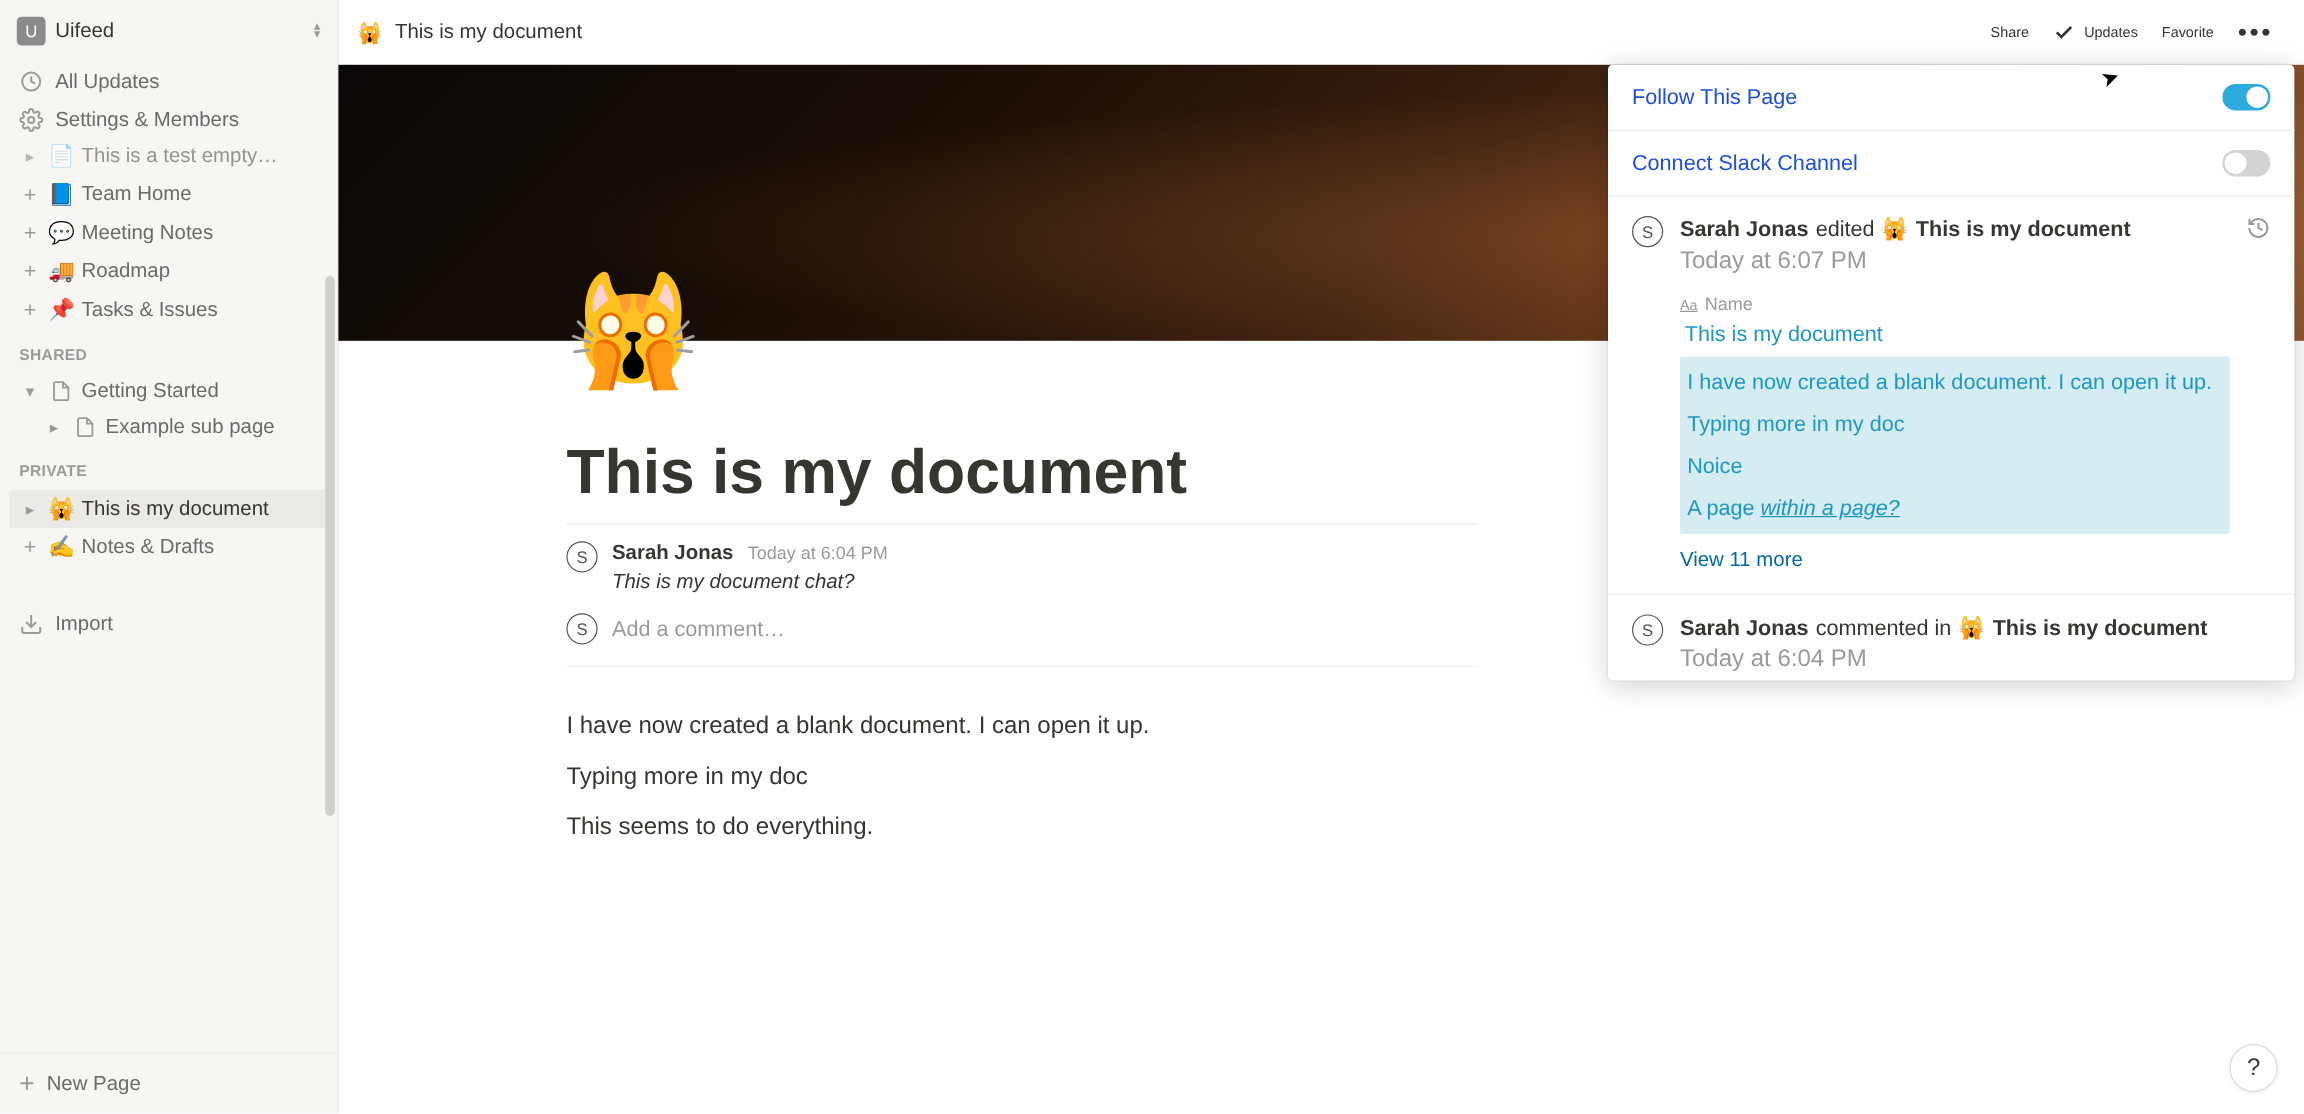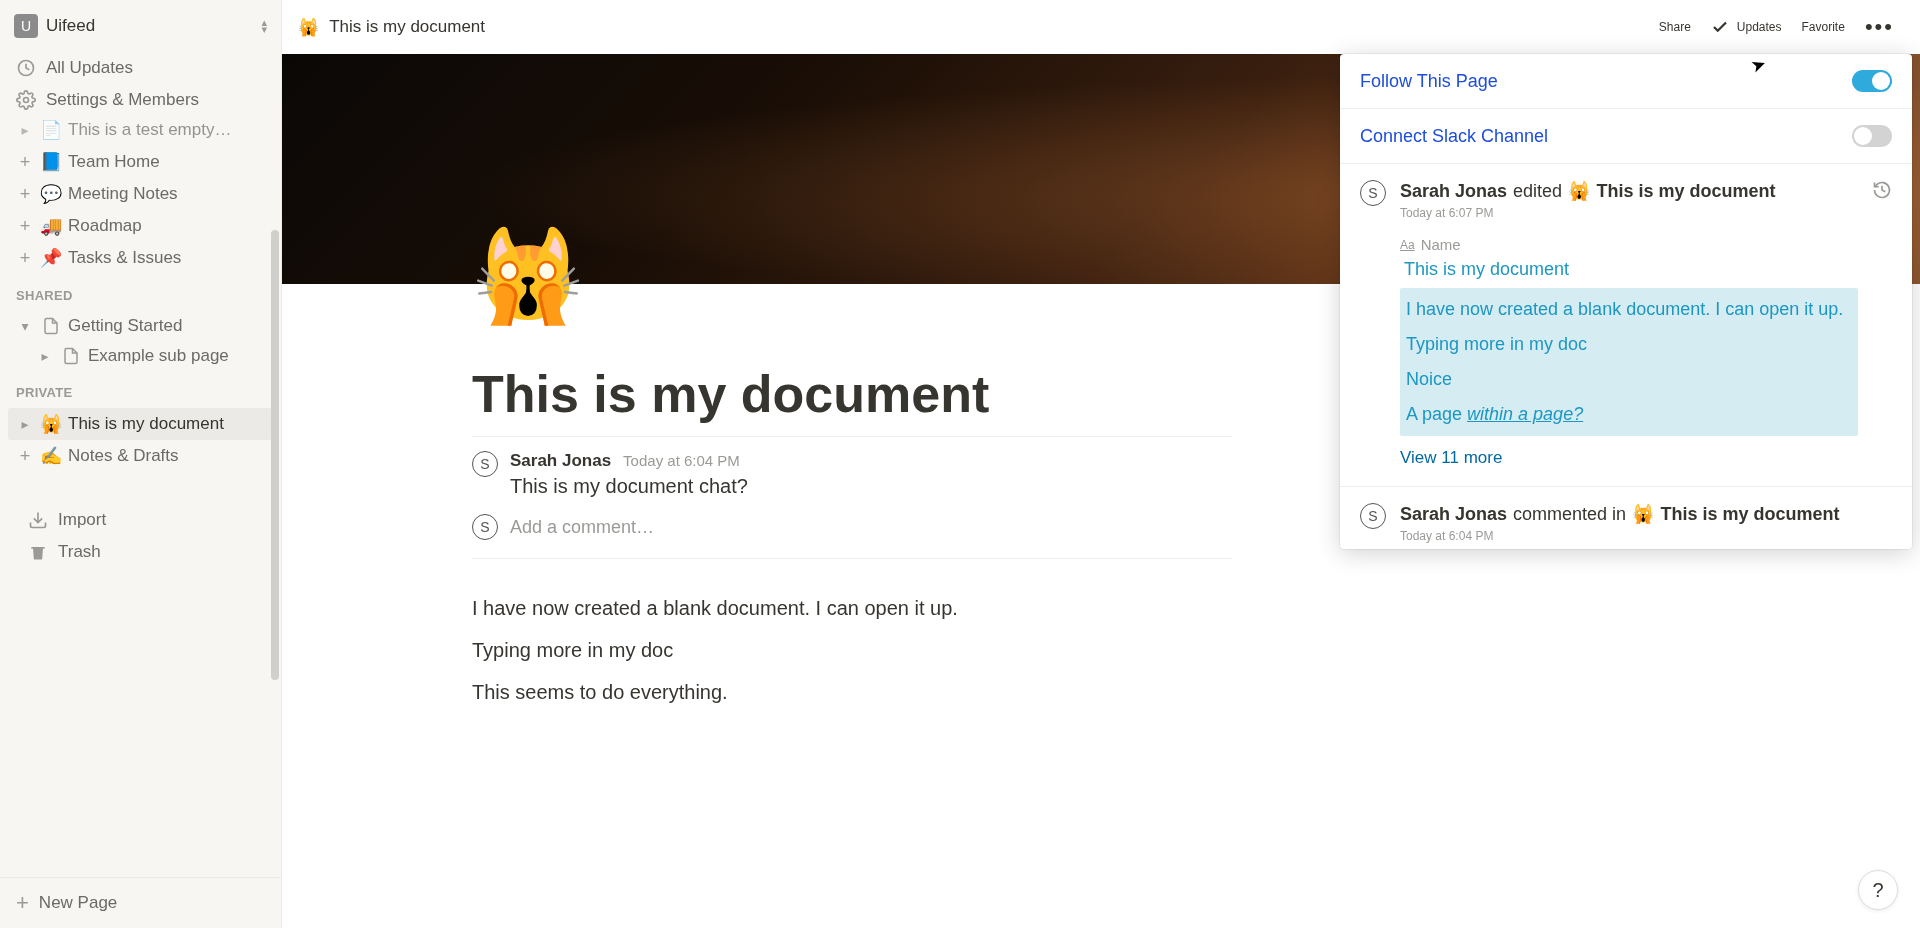--- a/index.html
+++ b/index.html
@@ -15,21 +15,21 @@
 .nav-icon svg { width: 20px; height: 20px; }
 .section-label { font-size: 13px; font-weight: 600; color: #9b9a97; padding: 10px 16px 4px; letter-spacing: 0.3px; }
 .page-item { display: flex; align-items: center; padding: 5px 8px; gap: 6px; font-size: 17px; color: #6b6a67; cursor: pointer; border-radius: 3px; }
 .page-item.active { background: #ebeae7; font-weight: 500; color: #37352f; }
 .page-item .toggle { width: 18px; height: 18px; display: flex; align-items: center; justify-content: center; color: #9b9a97; font-size: 14px; }
 .page-item .plus { width: 18px; height: 18px; display: flex; align-items: center; justify-content: center; color: #9b9a97; font-size: 18px; }
 .page-emoji { font-size: 18px; width: 22px; text-align: center; }
 .page-icon { width: 22px; display: flex; justify-content: center; }
 .page-icon svg { width: 18px; height: 18px; color: #9b9a97; }
 .sub-item { padding-left: 28px; }
-.footer-section { padding: 4px 20px 10px; }
+.footer-section { padding: 4px 8px 10px; }
 .new-page { border-top: 1px solid #ebeae8; padding: 12px 16px; display: flex; align-items: center; gap: 10px; color: #6b6a67; font-size: 17px; cursor: pointer; }
 .scrollbar-thumb { position: absolute; right: 2px; top: 230px; width: 8px; height: 450px; background: #d0cfcc; border-radius: 4px; }
 .top-sections { flex: 1; overflow: hidden; }
 
 .content { flex: 1; display: flex; flex-direction: column; position: relative; }
 .topbar { display: flex; align-items: center; padding: 10px 16px; height: 54px; }
 .doc-title-bar { display: flex; align-items: center; gap: 10px; font-size: 17px; color: #37352f; }
 .spacer { flex: 1; }
 .tb-action { font-size: 12px; color: #37352f; padding: 4px 10px; cursor: pointer; display: flex; align-items: center; gap: 8px; }
 .tb-action svg { width: 18px; height: 18px; }
@@ -38,40 +38,40 @@
 .cover { height: 230px; background: linear-gradient(135deg, #0a0806 0%, #1a0e06 30%, #3a1f0f 55%, #6b3a1a 75%, #8a5530 90%); position: relative; }
 .cover::after { content: ""; position: absolute; inset: 0; background: radial-gradient(ellipse at 75% 60%, rgba(200,120,60,0.35), transparent 60%); }
 .page-body { max-width: 760px; margin-left: 190px; position: relative; }
 .page-emoji-large { font-size: 90px; position: absolute; top: -60px; left: 0; }
 .page-title { font-size: 52px; font-weight: 700; color: #37352f; padding-top: 80px; padding-bottom: 12px; }
 .comment-row { display: flex; align-items: flex-start; gap: 12px; padding: 14px 0 6px; border-top: 1px solid #ededec; }
 .avatar-s { width: 26px; height: 26px; border: 1.5px solid #555; border-radius: 50%; display: flex; align-items: center; justify-content: center; font-size: 14px; font-weight: 500; color: #555; background: #fff; }
 .comment-meta { display: flex; align-items: baseline; gap: 12px; }
 .comment-author { font-weight: 600; font-size: 17px; color: #37352f; }
 .comment-time { font-size: 15px; color: #9b9a97; }
-.comment-text { font-size: 20px; color: #37352f; padding-top: 4px; }
+.comment-text { font-size: 17px; color: #37352f; padding-top: 4px; font-style: italic; }
 .add-comment-row { display: flex; align-items: center; gap: 12px; padding: 10px 0 18px; border-bottom: 1px solid #ededec; }
 .add-comment-ph { font-size: 18px; color: #9b9a97; }
 .body-text { font-size: 20px; color: #37352f; padding-top: 28px; line-height: 2.1; }
 
 .updates-panel { position: absolute; top: 54px; right: 8px; width: 572px; background: #fff; border-radius: 4px; box-shadow: 0 4px 24px rgba(0,0,0,0.18), 0 0 0 1px rgba(0,0,0,0.05); z-index: 100; }
 .panel-row { display: flex; align-items: center; justify-content: space-between; padding: 16px 20px; font-size: 18px; color: #1d4ed8; border-bottom: 1px solid #ededec; }
 .toggle-switch { width: 40px; height: 22px; border-radius: 11px; position: relative; }
 .toggle-switch.on { background: #2eaadc; }
 .toggle-switch.off { background: #d3d3d3; }
 .toggle-knob { position: absolute; width: 18px; height: 18px; background: #fff; border-radius: 50%; top: 2px; }
 .toggle-switch.on .toggle-knob { right: 2px; }
 .toggle-switch.off .toggle-knob { left: 2px; }
 .update-entry { display: flex; padding: 16px 20px 18px; gap: 14px; border-bottom: 1px solid #ededec; }
 .update-body { flex: 1; }
 .update-heading { font-size: 18px; color: #37352f; display: flex; align-items: center; flex-wrap: wrap; gap: 6px; }
 .update-heading .user { font-weight: 700; }
 .update-heading .action-word { font-weight: 400; }
 .update-heading .doc-name { font-weight: 700; }
-.update-time-line { font-size: 12px; color: #9b9a97; padding-top: 4px; }
+.update-time-line { font-size: 20px; color: #9b9a97; padding-top: 4px; }
 .history-icon { color: #9b9a97; }
 .change-label { display: flex; align-items: center; gap: 6px; font-size: 15px; color: #9b9a97; padding-top: 16px; }
 .change-label .aa { font-size: 12px; text-decoration: underline; }
 .change-line { font-size: 18px; color: #1d97c1; padding: 6px 4px; }
 .highlighted-block { background: #d4ecf2; border-radius: 2px; margin-top: 2px; padding: 4px 0; }
 .highlighted-block .change-line { padding: 7px 6px; }
 .highlighted-block .ital { font-style: italic; text-decoration: underline; }
 .view-more { font-size: 17px; color: #0369a1; padding-top: 12px; }
 
 .help-btn { position: absolute; bottom: 18px; right: 22px; width: 40px; height: 40px; border: 1px solid #ddd; border-radius: 50%; display: flex; align-items: center; justify-content: center; font-size: 20px; color: #37352f; background: #fff; box-shadow: 0 1px 4px rgba(0,0,0,0.08); cursor: pointer; }
@@ -179,29 +179,20 @@
       <div class="nav-item">
         <span class="nav-icon">
             <svg viewBox="0 0 24 24" fill="none" stroke="currentColor" stroke-width="2">
               <path d="M21 15v4a2 2 0 0 1-2 2H5a2 2 0 0 1-2-2v-4"></path>
               <polyline points="7 10 12 15 17 10"></polyline>
               <line x1="12" y1="15" x2="12" y2="3"></line>
             </svg>
           </span>
         <span>Import</span>
       </div>
-      <div class="nav-item">
-        <span class="nav-icon">
-            <svg viewBox="0 0 24 24" fill="currentColor">
-              <path d="M6 7h12l-1 14H7L6 7z"></path>
-              <path d="M4 7h16" stroke="currentColor" stroke-width="2"></path>
-            </svg>
-          </span>
-        <span>Trash</span>
-      </div>
     </div>
   </div>
 
   <div class="new-page">
     <span style="font-size:22px;color:#9b9a97;">+</span>
     <span>New Page</span>
   </div>
 
   <div class="scrollbar-thumb"></div>
 </div>

